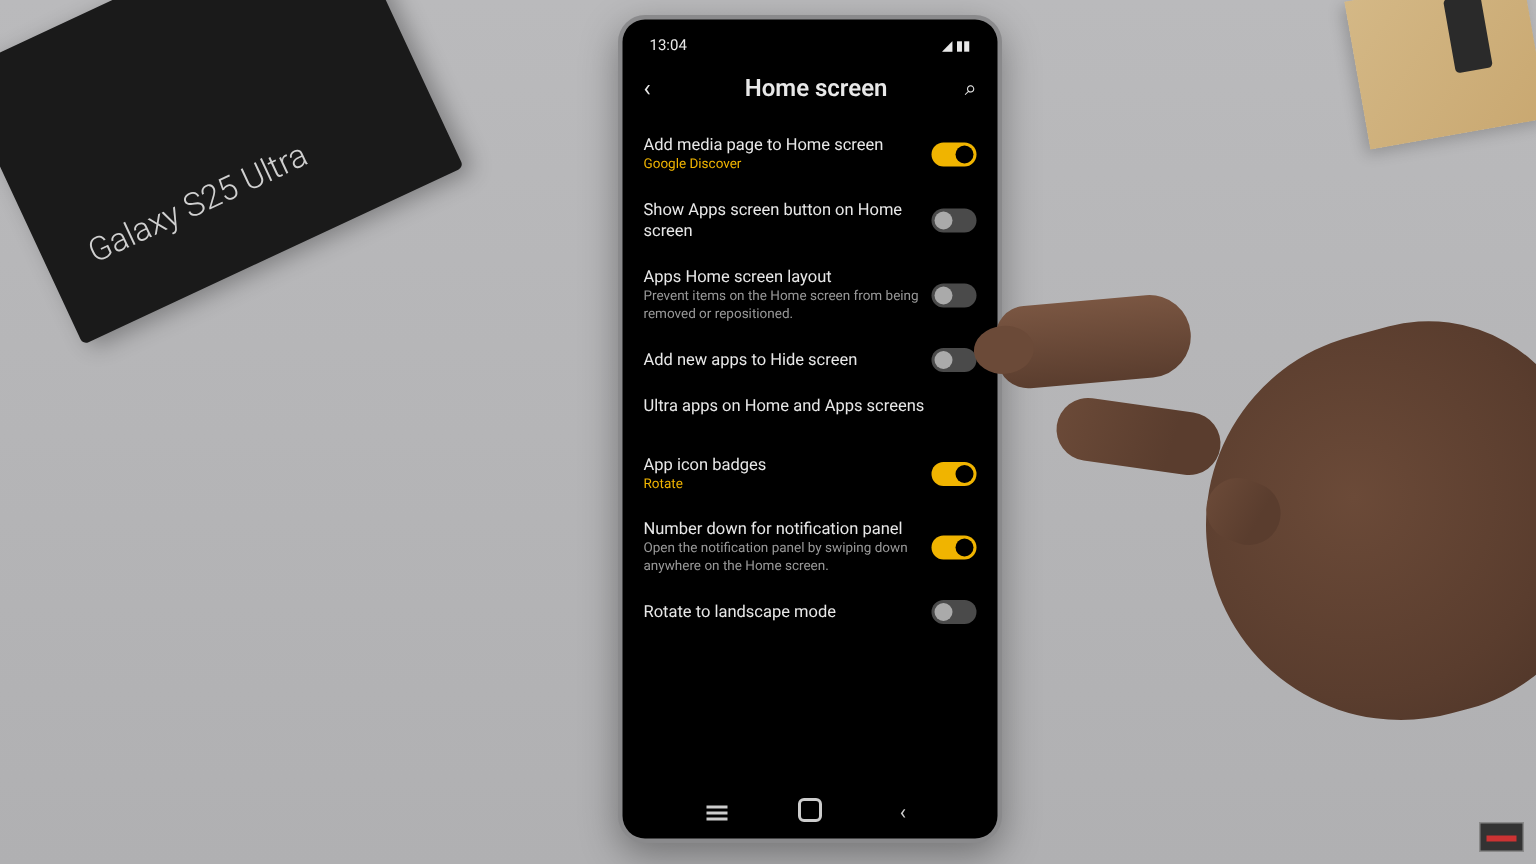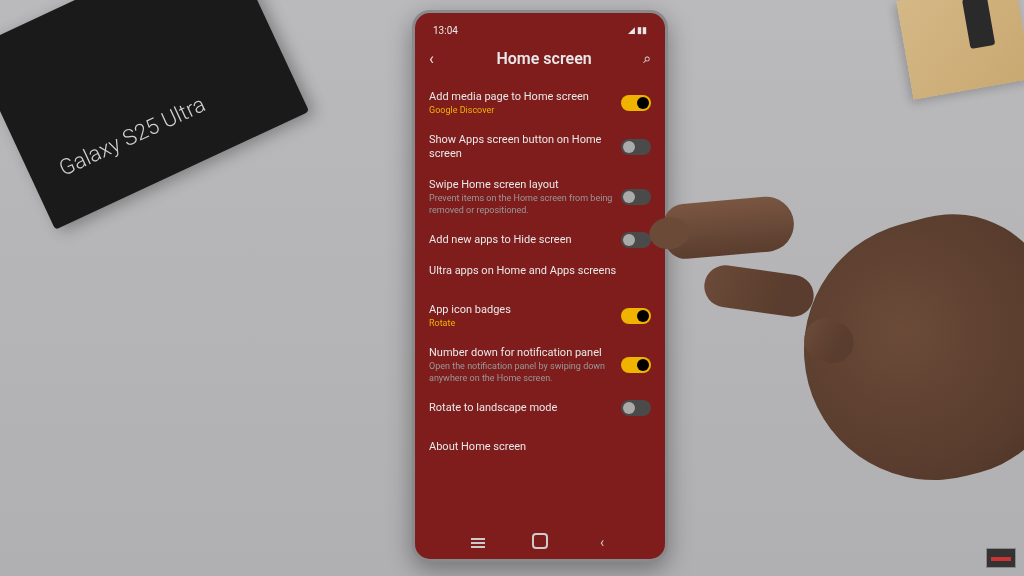--- a/index.html
+++ b/index.html
@@ -81,21 +81,21 @@
       width: 256px;
       height: 552px;
       background: #8a8a8c;
       border-radius: 18px;
       padding: 3px;
       box-shadow: 0 8px 25px rgba(0,0,0,0.35);
     }
     .phone-screen {
       width: 100%;
       height: 100%;
-      background: #7f1d1d;
+      background: #000000;
       border-radius: 15px;
       padding: 8px 12px 6px 12px;
       display: flex;
       flex-direction: column;
       color: #e8e8e8;
       position: relative;
       overflow: hidden;
     }
     .status-bar {
       display: flex;
@@ -295,21 +295,21 @@
 
       <div class="setting-item">
         <div class="setting-text">
           <div class="setting-title">Show Apps screen button on Home screen</div>
         </div>
         <div class="toggle off"></div>
       </div>
 
       <div class="setting-item">
         <div class="setting-text">
-          <div class="setting-title">Swipe Home screen layout</div>
+          <div class="setting-title">Apps Home screen layout</div>
           <div class="setting-sub">Prevent items on the Home screen from being removed or repositioned.</div>
         </div>
         <div class="toggle off"></div>
       </div>
 
       <div class="setting-item">
         <div class="setting-text">
           <div class="setting-title">Add new apps to Hide screen</div>
         </div>
         <div class="toggle off"></div>
@@ -341,25 +341,20 @@
 
       <div class="setting-item">
         <div class="setting-text">
           <div class="setting-title">Rotate to landscape mode</div>
         </div>
         <div class="toggle off"></div>
       </div>
 
       <div class="divider"></div>
 
-      <div class="setting-item">
-        <div class="setting-text">
-          <div class="setting-title">About Home screen</div>
-        </div>
-      </div>
     </div>
 
     <div class="nav-bar">
       <span class="nav-btn nav-recent"></span>
       <span class="nav-btn nav-home"></span>
       <span class="nav-btn">‹</span>
     </div>
 
   </div>
 </div>

